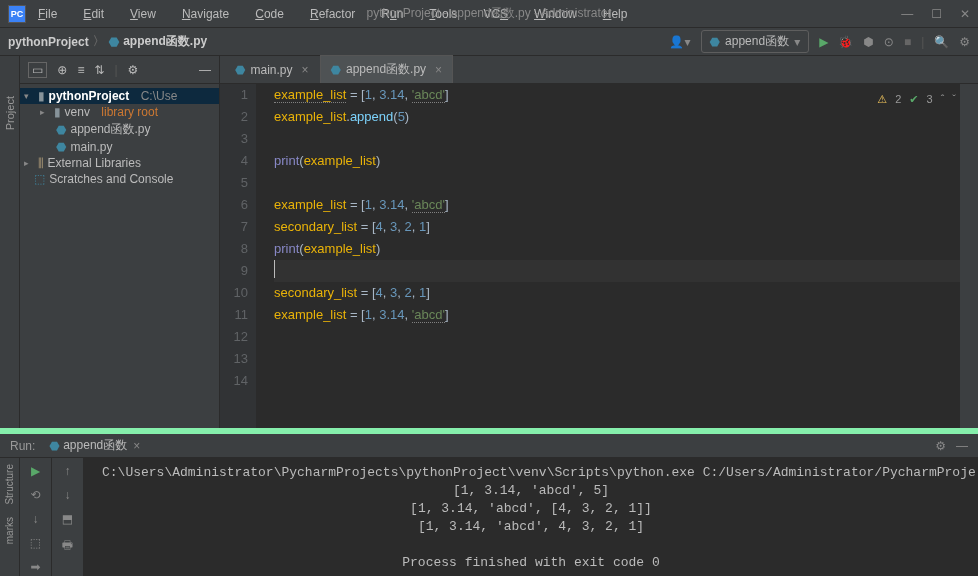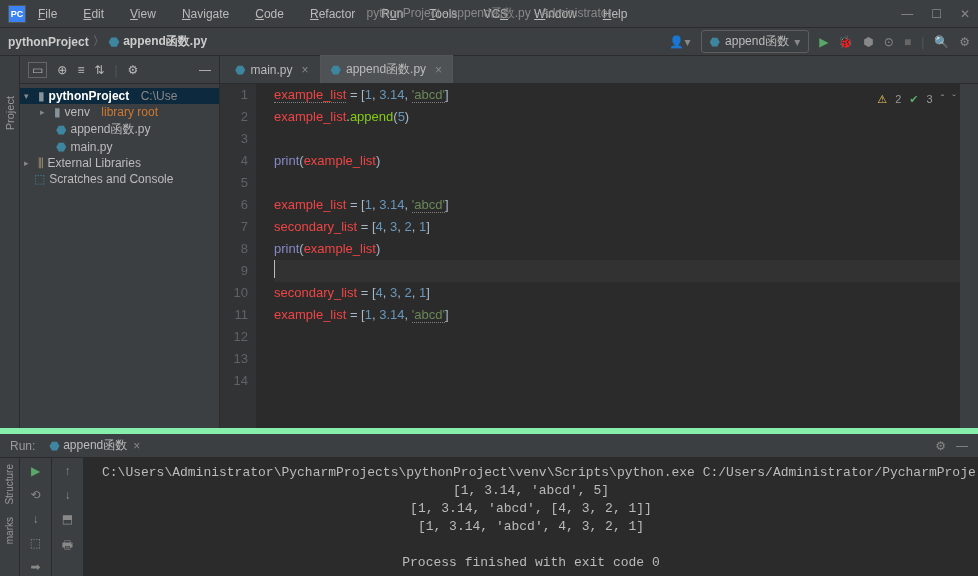--- a/index.html
+++ b/index.html
@@ -29,21 +29,21 @@
 .folder-ic { color:#87939a; } .py-ic { color:#3e86a0; }
 .editor { flex:1; background:#2b2b2b; display:flex; flex-direction:column; }
 .tabs { height:28px; background:#3c3f41; display:flex; align-items:flex-end; padding-left:4px; border-bottom:1px solid #2b2b2b; }
 .tab { padding:5px 10px; display:flex; align-items:center; gap:5px; color:#bbb; border:1px solid transparent; }
 .tab.active { background:#4e5254; border:1px solid #555; border-bottom:none; }
 .tab .x { color:#888; margin-left:4px; }
 .code-area { flex:1; display:flex; font-family:"Consolas","Courier New",monospace; font-size:13px; line-height:22px; position:relative; }
 .gutter { width:36px; background:#313335; text-align:right; padding:0 8px 0 0; color:#606366; }
 .code { flex:1; padding-left:18px; position:relative; }
 .code-line { height:22px; white-space:pre; }
-.hl-line { background:#323232; } .num { color:#6897bb; } .str { color:#6a8759;text-align:center; } .fn { color:#84cc16; } .nm { color:#ef4444; } .op { color:#a9b7c6; } .pr { color:#8888c6; }
+.hl-line { background:#323232; } .num { color:#6897bb; } .str { color:#6a8759;text-align:center; } .fn { color:#7dd3fc; } .nm { color:#eab308; } .op { color:#a9b7c6; } .pr { color:#8888c6; }
 .wavy { border-bottom:1px dotted #808080; }
 .right-gutter { width:18px; background:#3c3f41; }
 .editor-status { position:absolute; top:4px; right:22px; display:flex; gap:8px; font-size:11px; color:#999; }
 .run-header { height:24px; background:#3c3f41; display:flex; align-items:center; padding:0 10px; border-bottom:1px solid #2b2b2b; position:relative; }
 .run-header .rx { margin-left:auto; display:flex; gap:10px; color:#888; }
 .run-body { display:flex; height:124px; }
 .run-left-tb { width:20px; background:#3c3f41; border-right:1px solid #2b2b2b; display:flex; flex-direction:column; align-items:center; padding-top:6px; gap:12px; }
 .run-left-tb2 { width:32px; background:#3c3f41; border-right:1px solid #2b2b2b; display:flex; flex-direction:column; align-items:center; padding-top:6px; gap:10px; }
 .console { flex:1; padding:6px 18px; font-family:"Consolas","Courier New",monospace; font-size:13px; line-height:18px; color:#bbb; white-space:pre; overflow:hidden;text-align:center; }
 .tri-green { color:#59a869; }

